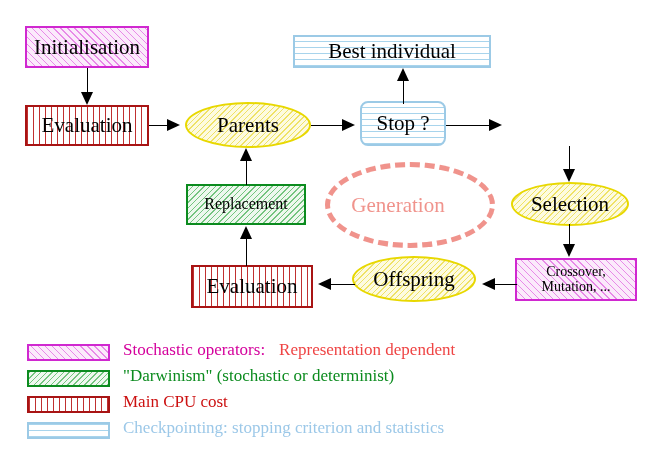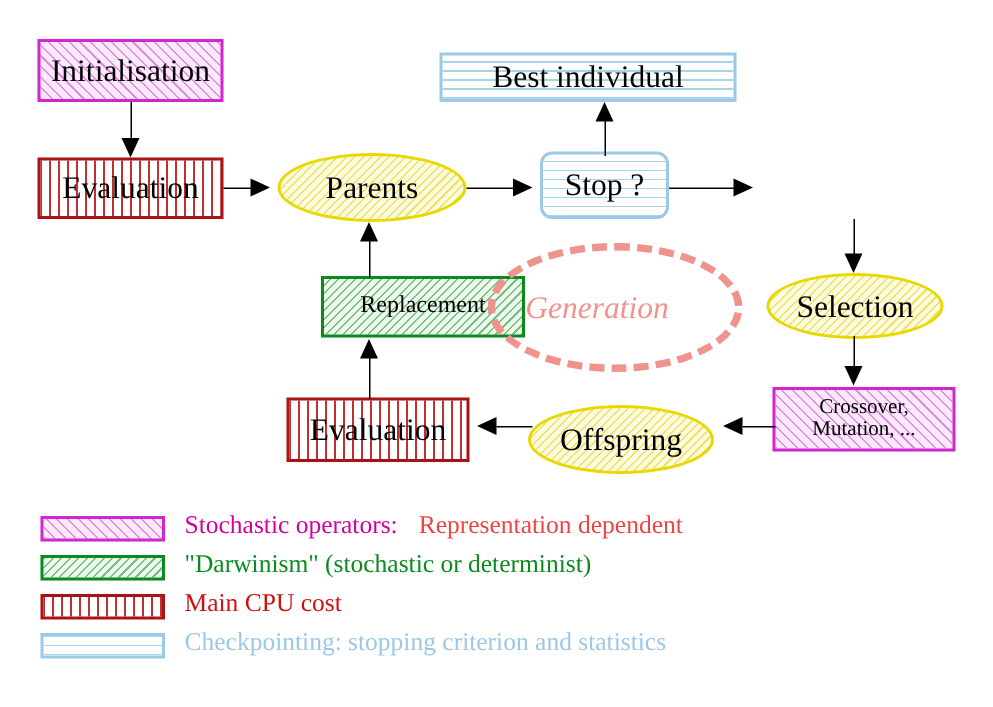--- a/index.html
+++ b/index.html
@@ -80,21 +80,20 @@
 
   .dashed-ellipse {
     position: absolute;
     box-sizing: border-box;
     border: 5px dashed #f0938c;
     border-radius: 50%;
     background: transparent;
     display: flex;
     align-items: center;
     justify-content: center;
-    font-style: italic;
   }
   .dashed-ellipse .label {
     color: #f0938c;
     font-size: 21px;
     position: relative;
     left: -12px;
   }
 
   
   .conn { position: absolute; }
@@ -141,37 +140,37 @@
 
   <div class="node fill-yellow ellipse" style="left:185px; top:102px; width:126px; height:46px; font-size:21px;">
     <span class="label">Parents</span>
   </div>
 
   <div class="node fill-blue rounded" style="left:360px; top:101px; width:86px; height:45px; font-size:21px;">
     <span class="label">Stop ?</span>
   </div>
 
 
-  <div class="node fill-green" style="left:186px; top:184px; width:136px; height:41px; font-size:16px;margin-left:28px;">
+  <div class="node fill-green" style="left:186px; top:184px; width:120px; height:41px; font-size:16px;">
     <span class="label">Replacement</span>
   </div>
 
   <div class="dashed-ellipse" style="left:325px; top:162px; width:170px; height:86px;">
     <span class="label">Generation</span>
   </div>
 
   <div class="node fill-yellow ellipse" style="left:511px; top:182px; width:118px; height:44px; font-size:21px;">
     <span class="label">Selection</span>
   </div>
 
   <div class="node fill-red" style="left:191px; top:265px; width:122px; height:43px; font-size:21px;">
     <span class="label">Evaluation</span>
   </div>
 
-  <div class="node fill-yellow ellipse" style="left:352px; top:270px; width:124px; height:46px; font-size:21px;">
+  <div class="node fill-yellow ellipse" style="left:352px; top:256px; width:124px; height:46px; font-size:21px;">
     <span class="label">Offspring</span>
   </div>
 
   <div class="node fill-magenta" style="left:515px; top:258px; width:122px; height:43px; font-size:14px; flex-direction:column;">
     <span class="label">Crossover,</span>
     <span class="label">Mutation, ...</span>
   </div>
 
   <div class="conn v" style="left:87px; top:68px; height:26px;"></div>
   <div class="arrow down" style="left:81px; top:92px;"></div>

